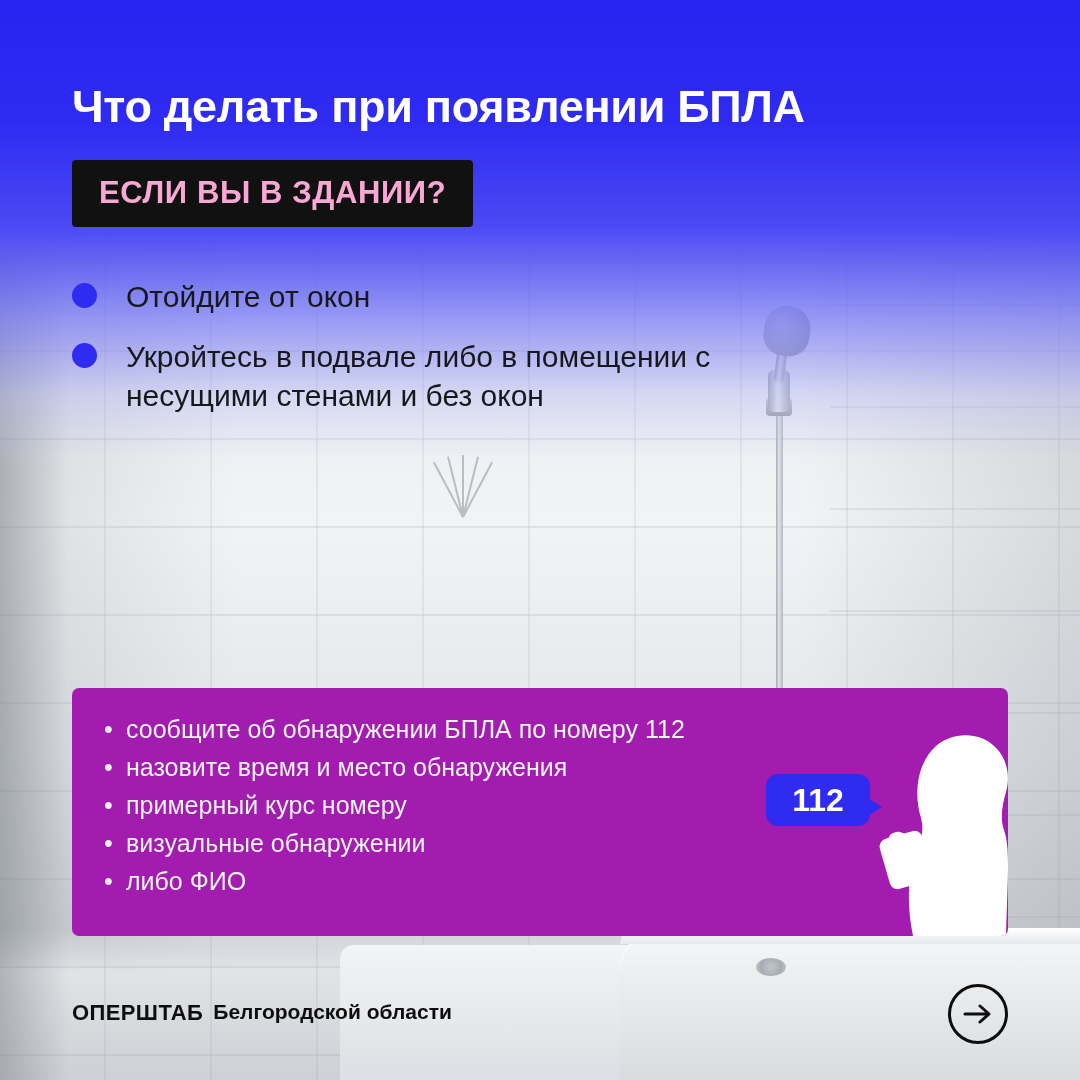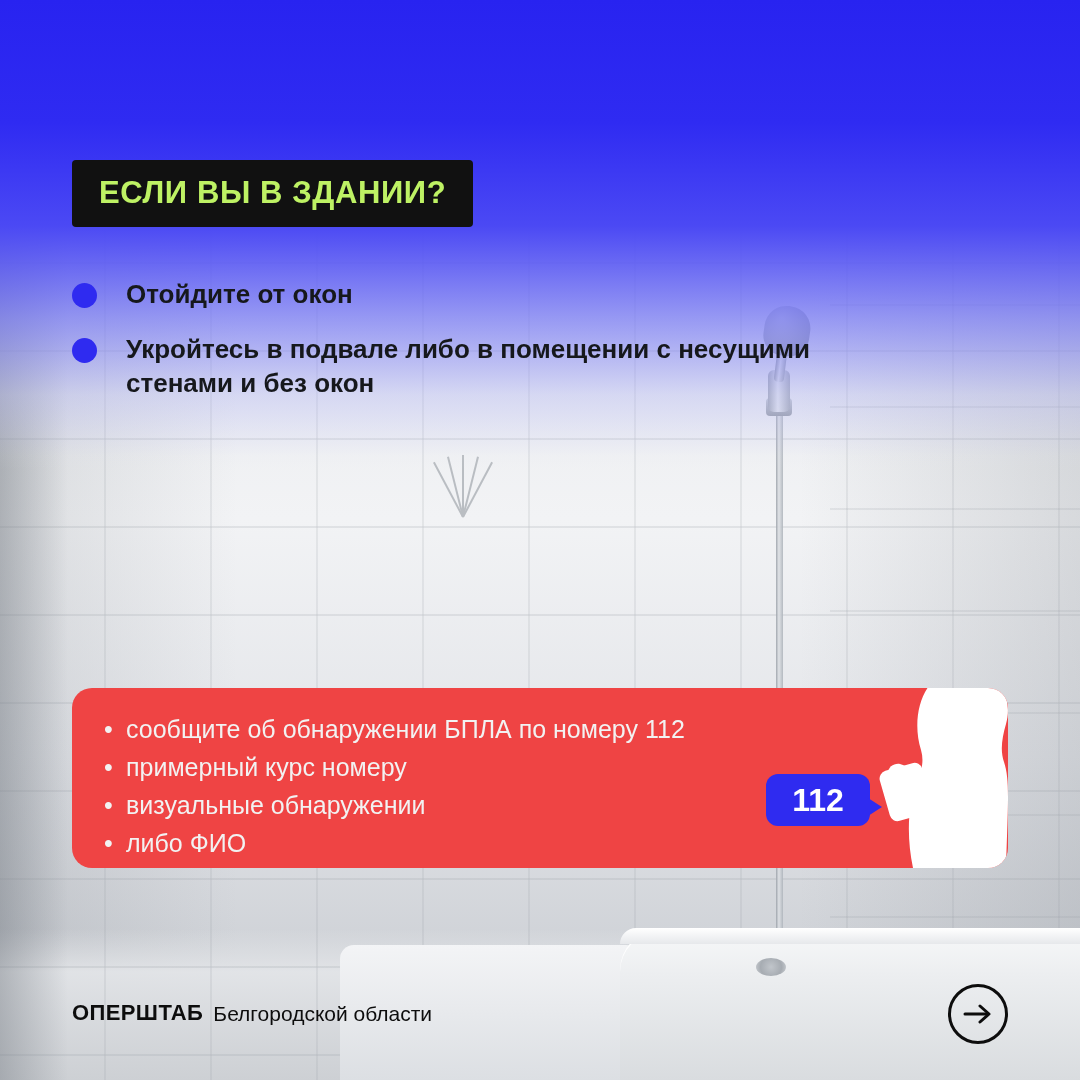--- a/index.html
+++ b/index.html
@@ -151,21 +151,21 @@
     font-size: 45px;
     font-weight: bold;
     letter-spacing: -0.3px;
     line-height: 1.1;
   }
 
   .subtitle-chip {
     position: absolute;
     left: 72px; top: 160px;
     background: #111111;
-    color: #bef264;
+    color: #f9a8d4;
     font-size: 31px;
     font-weight: bold;
     letter-spacing: 0.6px;
     padding: 15px 27px 16px 27px;
     border-radius: 4px;
   }
 
   .bullets {
     position: absolute;
     left: 72px; top: 278px;
@@ -179,32 +179,32 @@
   .bullet-dot {
     flex: 0 0 auto;
     width: 25px; height: 25px;
     border-radius: 50%;
     background: #2f2bf0;
     margin-top: 5px;
     margin-right: 29px;
   }
   .bullet-text {
     color: #16181c;
-    font-size: 26px;
-    font-weight: bold;
+    font-size: 30px;
+    font-weight: normal;
     line-height: 1.28;
   }
 
   
   .card {
     position: absolute;
     left: 72px; top: 688px;
-    width: 936px; height: 180px;
-    background: #ef4444;
-    border-radius: 20px;
+    width: 936px; height: 248px;
+    background: #a21caf;
+    border-radius: 7px;
     overflow: hidden;
   }
   .card-list {
     position: absolute;
     left: 32px; top: 22px;
     list-style: none;
     margin: 0; padding: 0;
   }
   .card-list li {
     color: #f2f2f2;
@@ -243,33 +243,33 @@
     border-width: 9px 0 9px 14px;
     border-style: solid;
     border-color: transparent transparent transparent #2f2bf0;
   }
 
   
   .footer-brand {
     position: absolute;
     left: 72px; top: 1000px;
     display: flex;
-    align-items: flex-end;
+    align-items: flex-start;
     gap: 10px;
   }
   .brand-strong {
     color: #0d0d0d;
     font-size: 22px;
     font-weight: bold;
     letter-spacing: 0.4px;
   }
   .brand-rest {
     color: #0d0d0d;
     font-size: 21px;
-    font-weight: normal;
+    font-weight: bold;
   }
   .next-btn {
     position: absolute;
     left: 948px; top: 984px;
     width: 60px; height: 60px;
     border-radius: 50%;
     border: 3px solid #0d0d0d;
     box-sizing: border-box;
     display: flex;
     align-items: center;
@@ -302,37 +302,39 @@
 
   <div class="sink"></div>
   <div class="tub"></div>
   <div class="tub-lip"></div>
   <div class="drain"></div>
 
   <div class="blue-overlay"></div>
 
   <div class="content">
 
+    <div class="title">Что делать при появлении БПЛА</div>
 
     <div class="subtitle-chip">ЕСЛИ ВЫ В ЗДАНИИ?</div>
 
     <div class="bullets">
       <div class="bullet-row">
         <div class="bullet-dot"></div>
         <div class="bullet-text">Отойдите от окон</div>
       </div>
       <div class="bullet-row">
         <div class="bullet-dot"></div>
         <div class="bullet-text">Укройтесь в подвале либо в помещении с несущими стенами и без окон</div>
       </div>
     </div>
 
     <div class="card">
       <ul class="card-list">
         <li>сообщите об обнаружении БПЛА по номеру 112</li>
+        <li>назовите время и место обнаружения</li>
         <li>примерный курс номеру</li>
         <li>визуальные обнаружении</li>
         <li>либо ФИО</li>
       </ul>
 
       <svg class="silhouette" viewBox="0 0 300 248">
         <path fill="#ffffff" d="M205 248 C198 214 200 182 210 160 C214 150 216 140 213 130 C205 104 210 74 228 58 C246 42 276 44 290 62 C300 74 302 90 298 104 C294 118 292 130 296 142 C302 160 300 182 298 248 Z"></path>
         <path fill="#ffffff" d="M214 160 C206 152 200 146 192 144 C186 143 180 147 180 153 L180 182 C180 188 185 193 191 193 L214 193 Z"></path>
         <rect x="176" y="146" width="44" height="52" rx="8" fill="#ffffff" transform="rotate(-16 198 172)"></rect>
       </svg>

